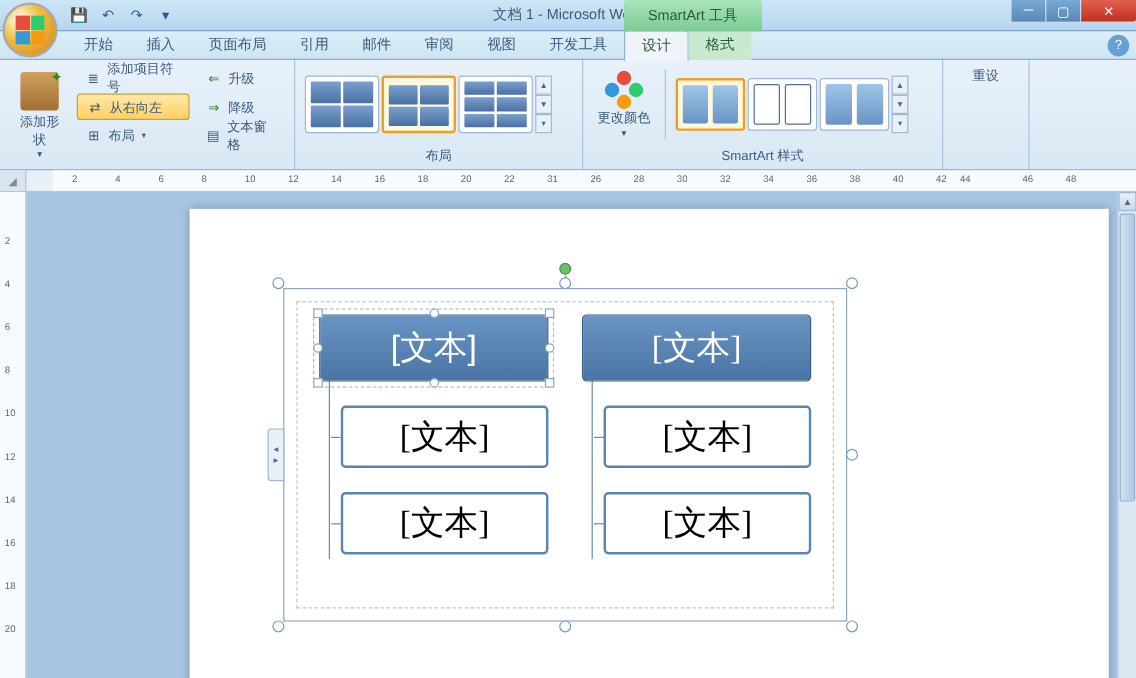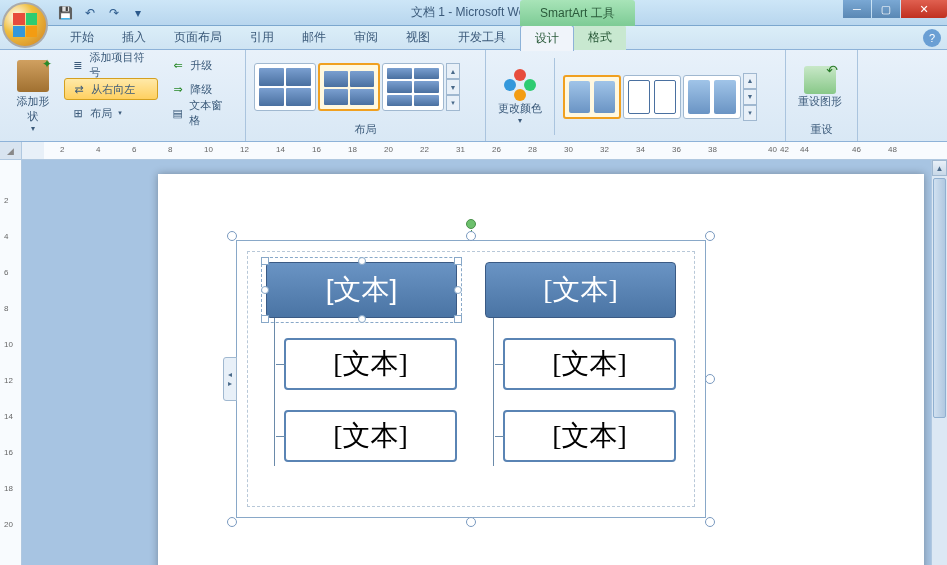--- a/index.html
+++ b/index.html
@@ -256,29 +256,24 @@
             <div class="sb"></div>
             <div class="sb"></div>
           </div>
         <div class="gal-nav">
           <div>▲</div>
           <div>▼</div>
           <div>▾</div>
         </div>
       </div>
     </div>
+    <div class="group-label">SmartArt 样式</div>
   </div>
 
   <div class="group" style="width:72px">
-    <div class="group-content">
-      <div class="big-btn">
-        <div class="reset-icn"></div>
-        <div class="big-btn-label">重设图形</div>
-      </div>
-    </div>
     <div class="group-label">重设</div>
   </div>
 </div>
 
 <div class="ruler-bar">
   <div class="ruler-sel">◢</div>
   <div class="ruler" id="hruler">
       <div class="ruler-tick" style="left: 16px;">2</div>
       <div class="ruler-tick" style="left: 52px;">4</div>
       <div class="ruler-tick" style="left: 88px;">6</div>
@@ -291,21 +286,21 @@
       <div class="ruler-tick" style="left: 340px;">20</div>
       <div class="ruler-tick" style="left: 376px;">22</div>
       <div class="ruler-tick" style="left: 412px;">31</div>
       <div class="ruler-tick" style="left: 448px;">26</div>
       <div class="ruler-tick" style="left: 484px;">28</div>
       <div class="ruler-tick" style="left: 520px;">30</div>
       <div class="ruler-tick" style="left: 556px;">32</div>
       <div class="ruler-tick" style="left: 592px;">34</div>
       <div class="ruler-tick" style="left: 628px;">36</div>
       <div class="ruler-tick" style="left: 664px;">38</div>
-      <div class="ruler-tick" style="left: 724px;">40</div>
+      <div class="ruler-tick" style="left: 700px;">40</div>
       <div class="ruler-tick" style="left: 736px;">42</div>
       <div class="ruler-tick" style="left: 756px;">44</div>
       <div class="ruler-tick" style="left: 808px;">46</div>
       <div class="ruler-tick" style="left: 844px;">48</div>
     </div>
 </div>
 
 <div class="doc-container">
   <div class="vruler" id="vruler">
       <div class="vruler-tick" style="top: 36px;">2</div>

